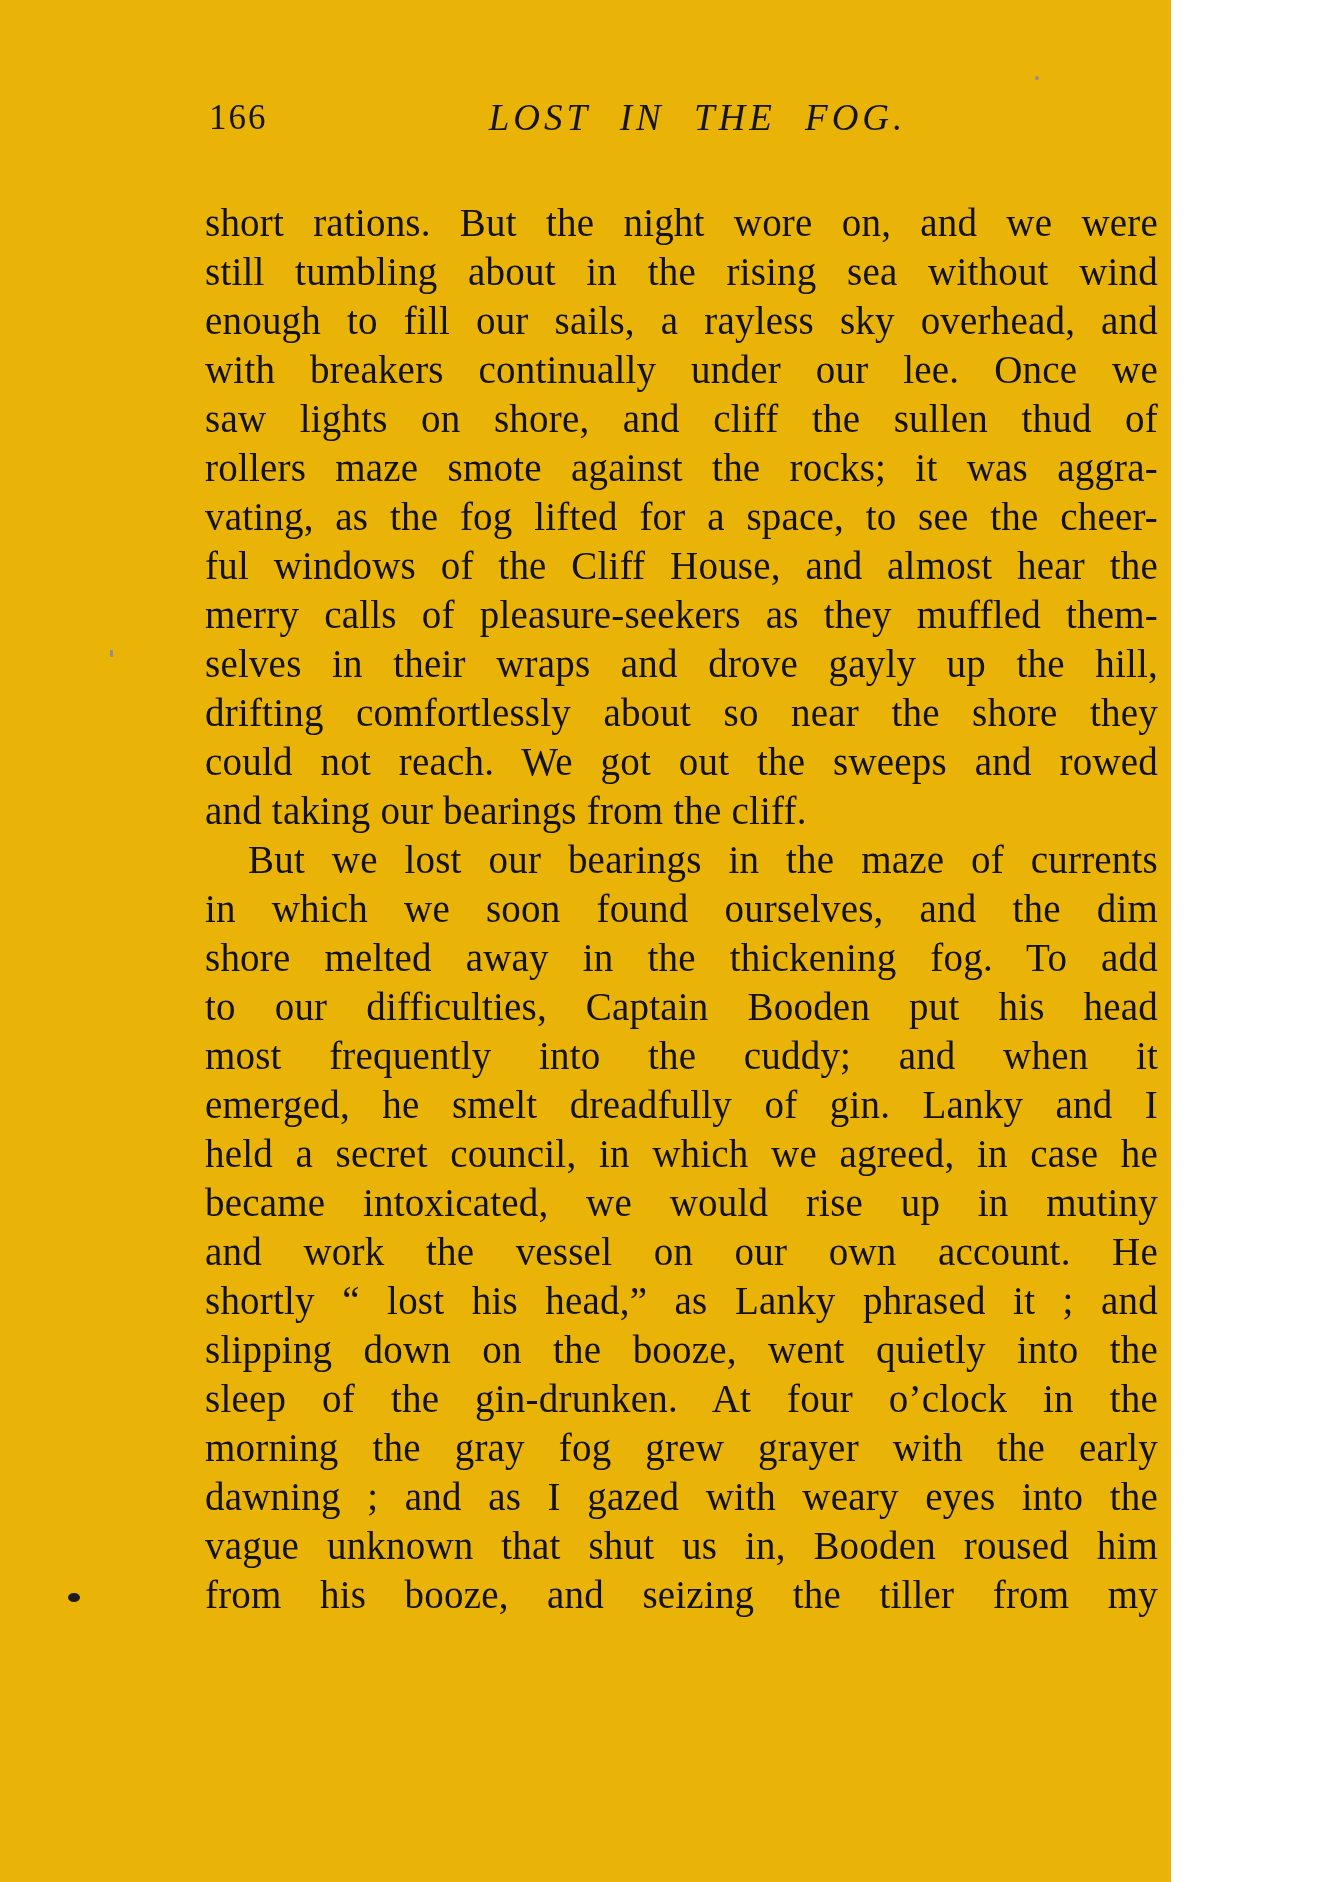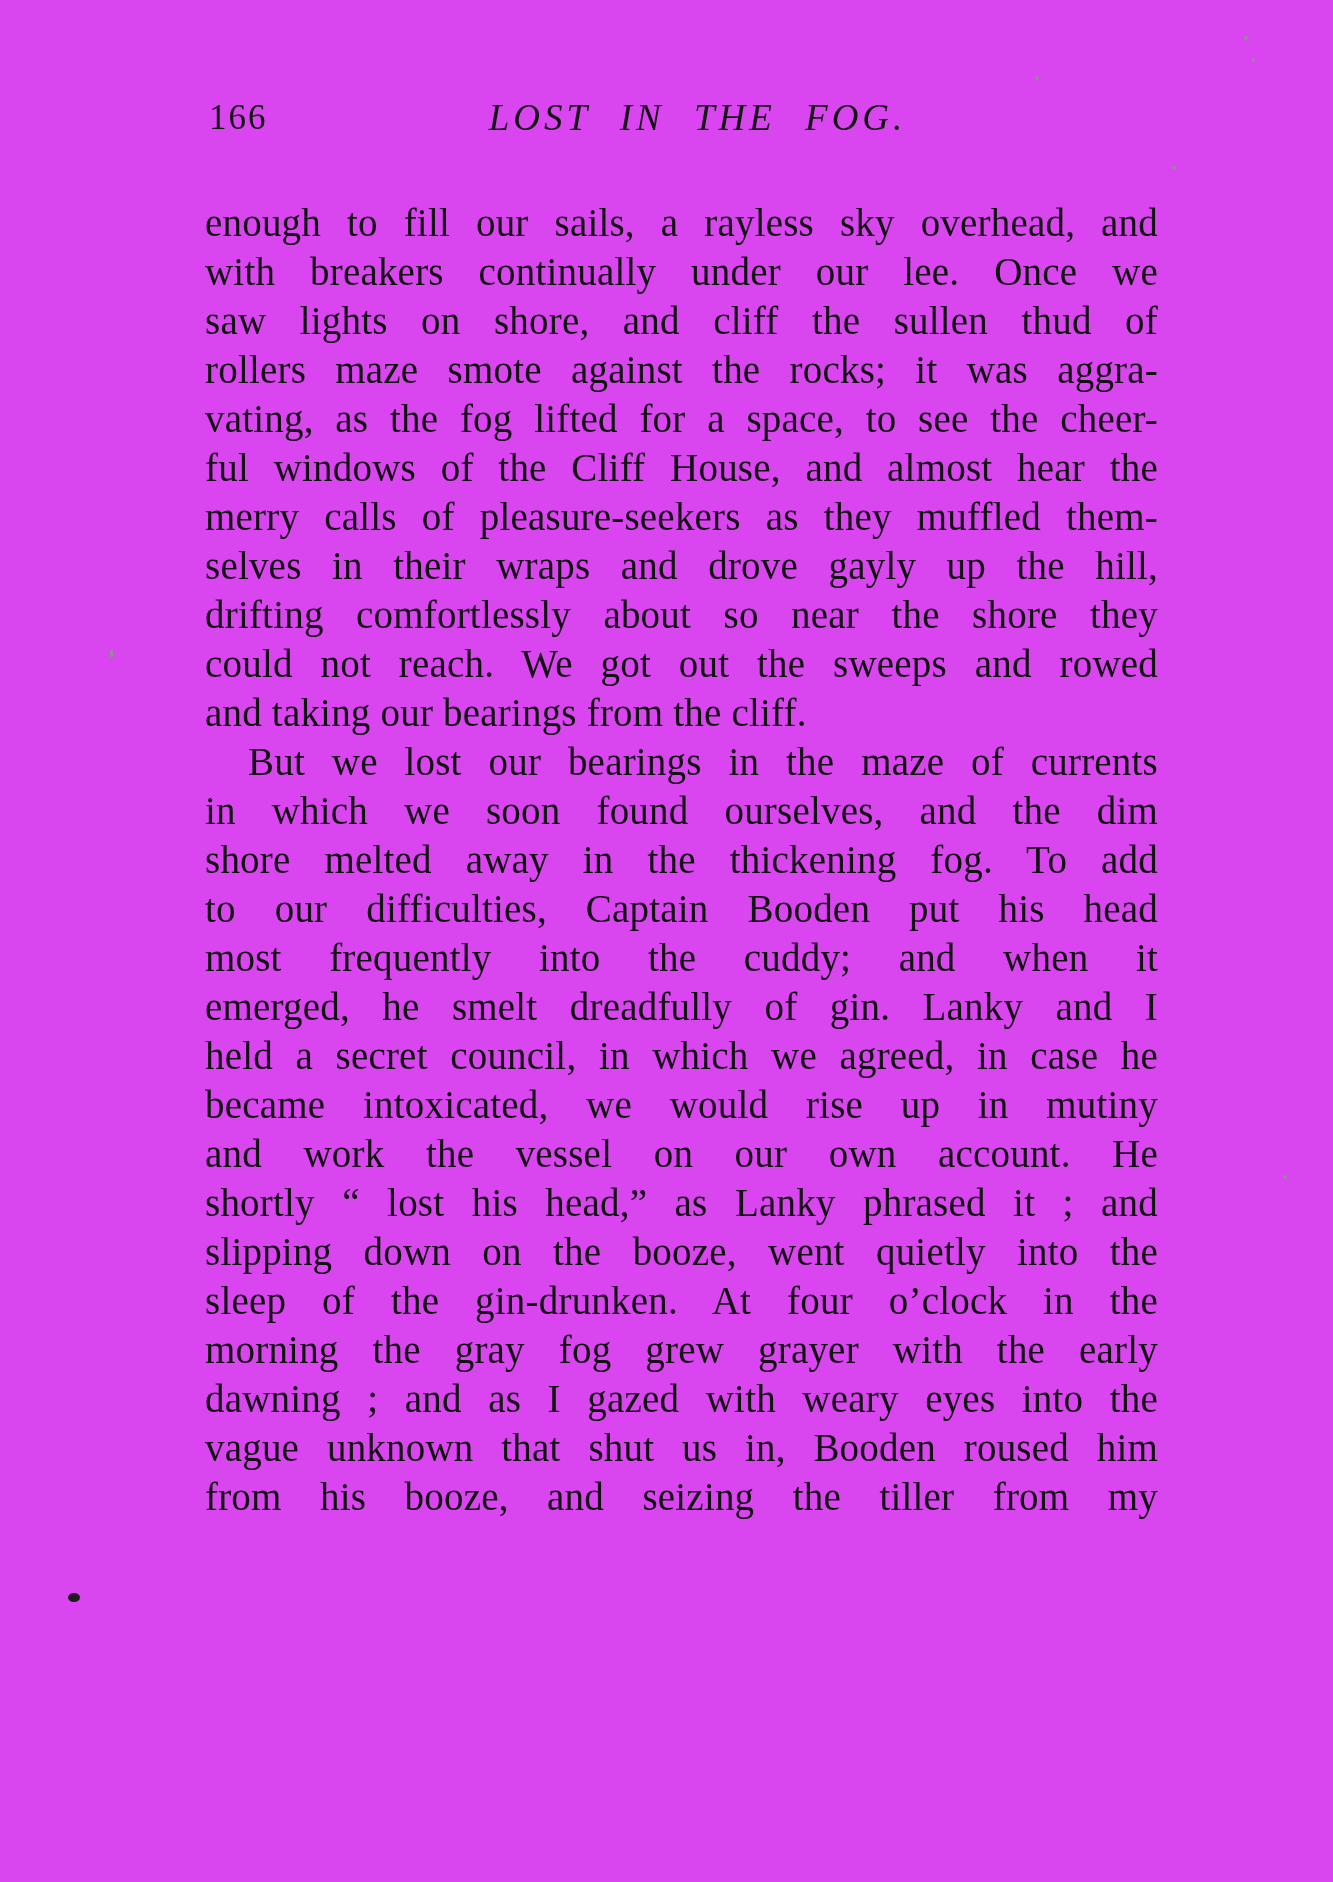--- a/index.html
+++ b/index.html
@@ -2,23 +2,23 @@
 <html><head>
 <meta charset="utf-8">
 <style>
   html, body {
     margin: 0;
     padding: 0;
     background: #ffffff;
   }
   .page {
     position: relative;
-    width: 1333px;
+    width: 1171px;
     height: 1882px;
-    background: #d946ef;
+    background: #eab308;
     overflow: hidden;
     font-family: "Liberation Serif", "DejaVu Serif", serif;
     color: #121212;
     text-decoration: underline;
   }
   .running-head {
     position: absolute;
     left: 205px;
     top: 96px;
     width: 953px;
@@ -79,20 +79,22 @@
 <body>
 
 <div class="page">
 
   <header class="running-head">
     <span class="page-num">166</span>
     <span class="running-title">LOST IN THE FOG.</span>
   </header>
 
   <main class="body-text">
+    <div class="line">short rations.  But the night wore on, and we were</div>
+    <div class="line">still tumbling about in the rising sea without wind</div>
     <div class="line">enough to fill our sails, a rayless sky overhead, and</div>
     <div class="line">with breakers continually under our lee.  Once we</div>
     <div class="line">saw lights on shore, and cliff the sullen thud of</div>
     <div class="line">rollers maze smote against the rocks;  it was aggra-</div>
     <div class="line">vating, as the fog lifted for a space, to see the cheer-</div>
     <div class="line">ful windows of the Cliff House, and almost hear the</div>
     <div class="line">merry calls of pleasure-seekers as they muffled them-</div>
     <div class="line">selves in their wraps and drove gayly up the hill,</div>
     <div class="line">drifting comfortlessly about so near the shore they</div>
     <div class="line">could not reach.  We got out the sweeps and rowed</div>

